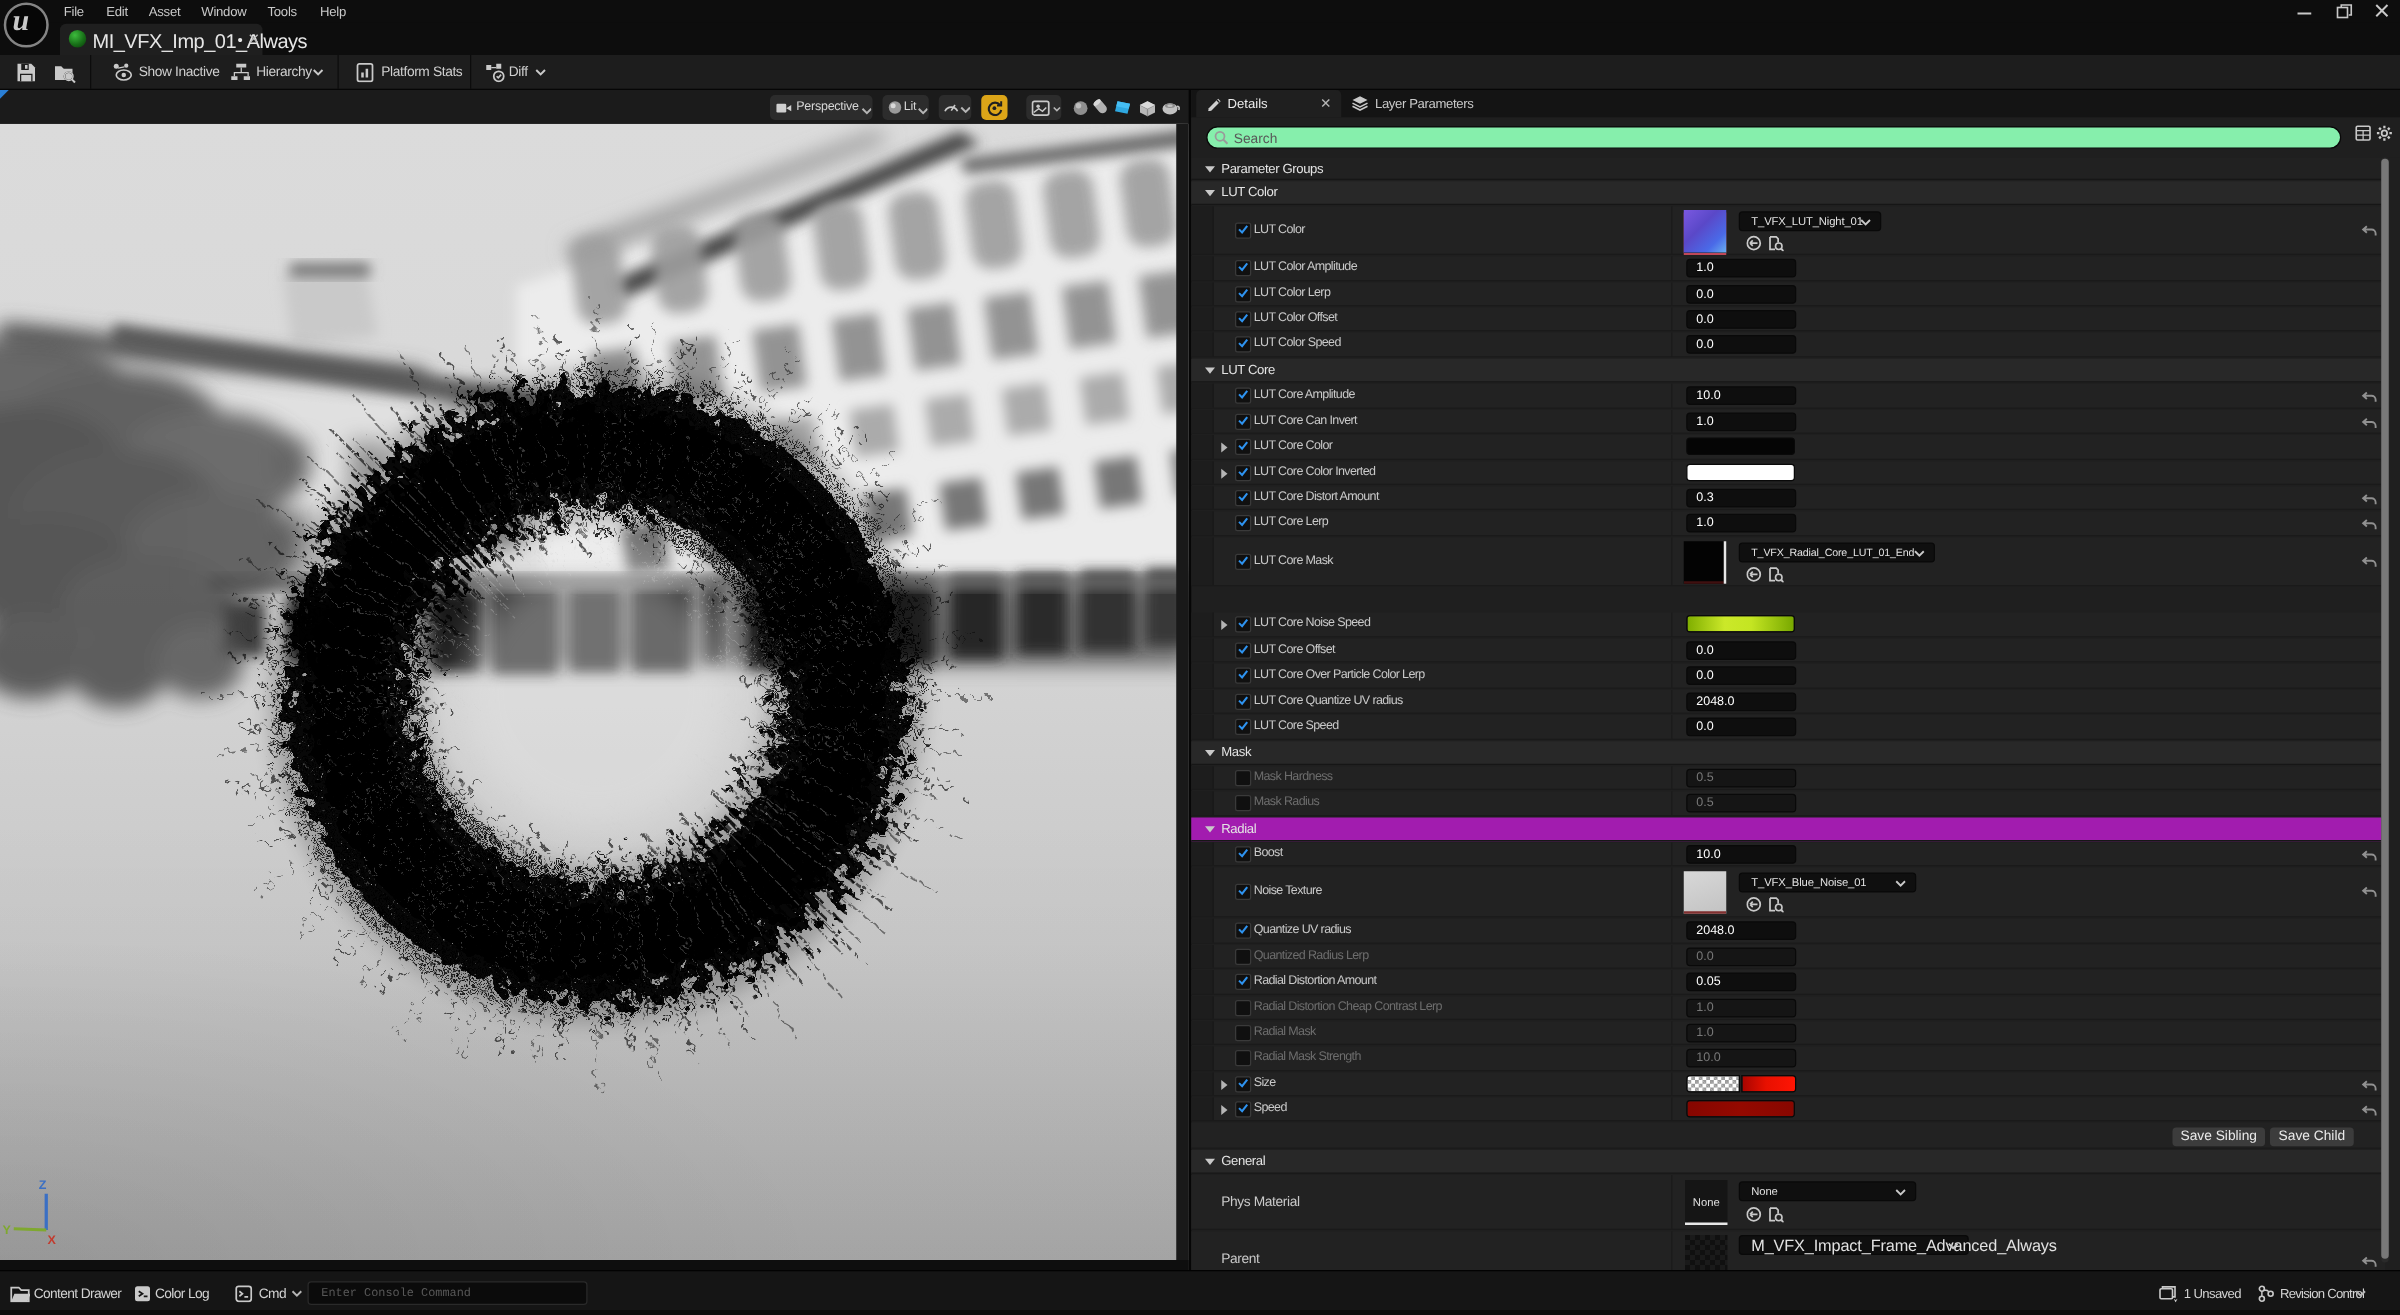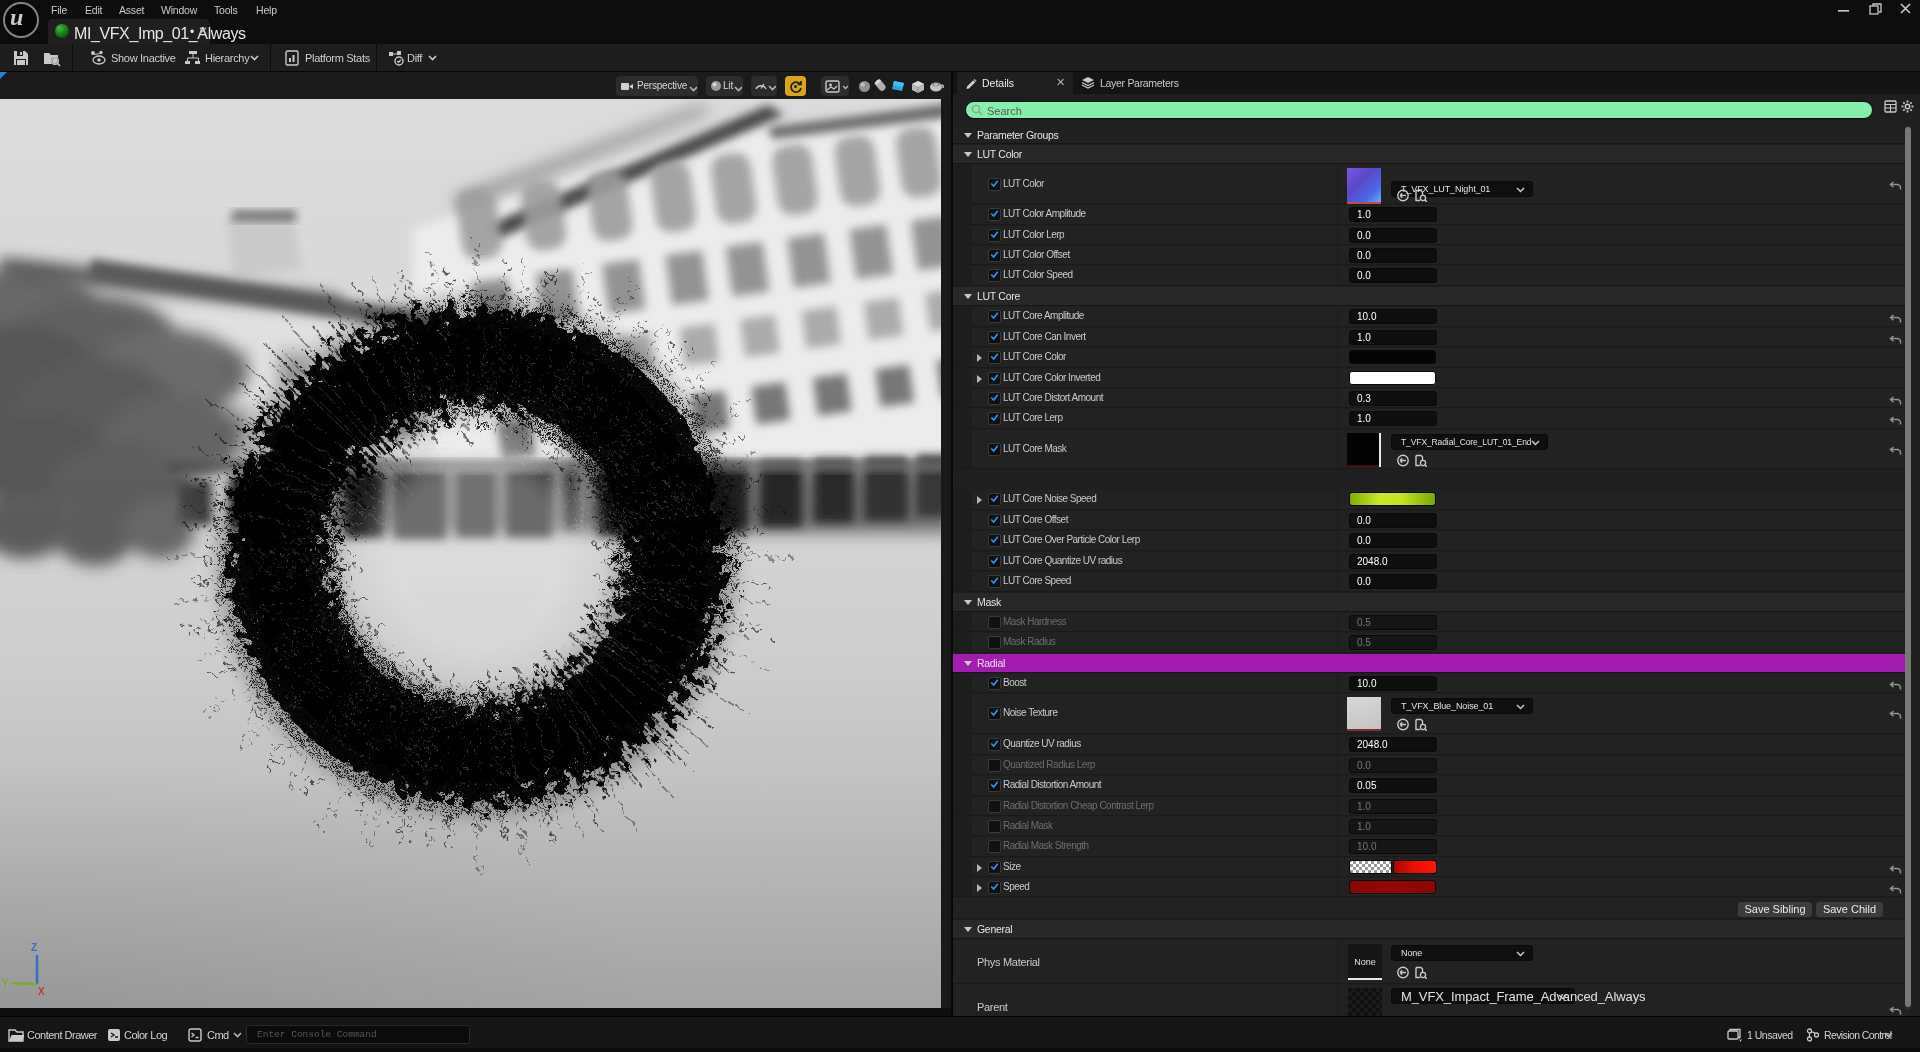--- a/index.html
+++ b/index.html
@@ -470,21 +470,21 @@
       <div class="row" style="top:93px;height:39px">
         <div class="ind"></div>
         <div class="coldiv"></div>
         <span class="cb" style="top:13px">
           <svg class="ck" width="11" height="11" viewBox="0 0 11 11">
             <path d="M1.5 5.5 L4.5 8.5 L9.5 2" stroke="#2e93f0" stroke-width="2" fill="none"></path>
           </svg>
         </span>
         <span class="lb" style="top:13px">LUT Color</span>
         <div class="thumb" style="top:3px;background:linear-gradient(135deg,#7a58e0 0%,#5a48c8 40%,#4a6ae8 75%,#6ab0f0 100%);box-shadow:0 2px 0 #c04858"></div>
-        <div class="dd" style="left:438px;top:16px;width:142px">T_VFX_LUT_Night_01<svg width="9" height="6" viewBox="0 0 9 6" style="position:absolute;right:7px;top:5px">
+        <div class="dd" style="left:438px;top:4px;width:114px">T_VFX_LUT_Night_01<svg width="9" height="6" viewBox="0 0 9 6" style="position:absolute;right:7px;top:5px">
             <path d="M1 1 L4.5 4.5 L8 1" stroke="#c9c9c9" stroke-width="1.5" fill="none"></path>
           </svg></div>
         <span class="aicons" style="left:444px;top:23px"><svg width="30" height="13" viewBox="0 0 30 13">
             <circle cx="6" cy="6.5" r="5.2" fill="none" stroke="#c9c9c9" stroke-width="1.4"></circle>
             <path d="M3 6.5 h6 M3 6.5 l2.2-2.2 M3 6.5 l2.2 2.2" stroke="#c9c9c9" stroke-width="1.3" fill="none"></path>
             <path d="M19 1.5 h5 l1.5 1.5 v3" fill="none" stroke="#c9c9c9" stroke-width="1.4"></path>
             <path d="M19 1.5 v10 h4" fill="none" stroke="#c9c9c9" stroke-width="1.4"></path>
             <circle cx="26" cy="9" r="2.6" fill="none" stroke="#c9c9c9" stroke-width="1.3"></circle>
             <path d="M28 11 L30 13" stroke="#c9c9c9" stroke-width="1.5"></path>
           </svg></span>

